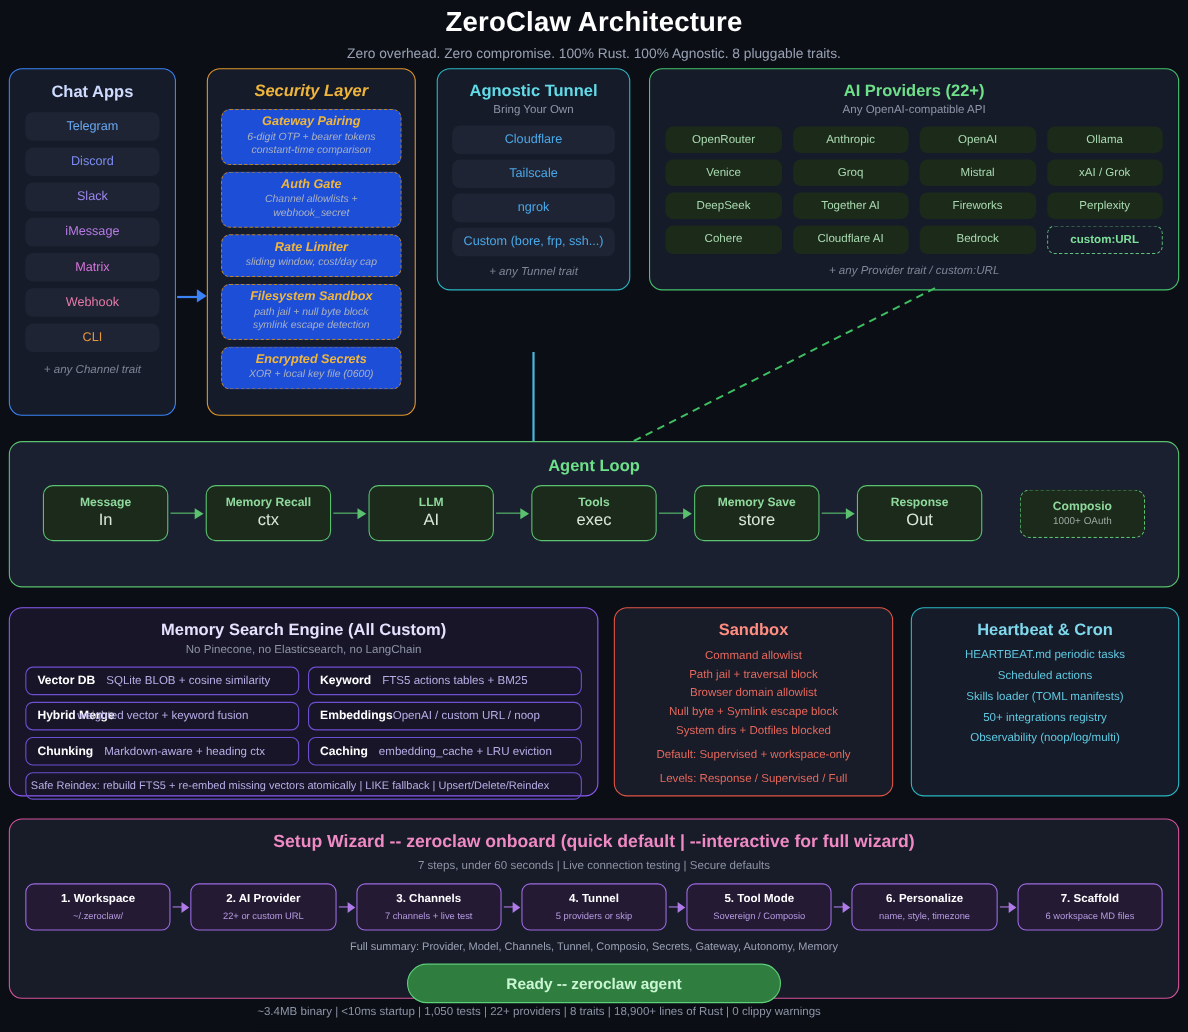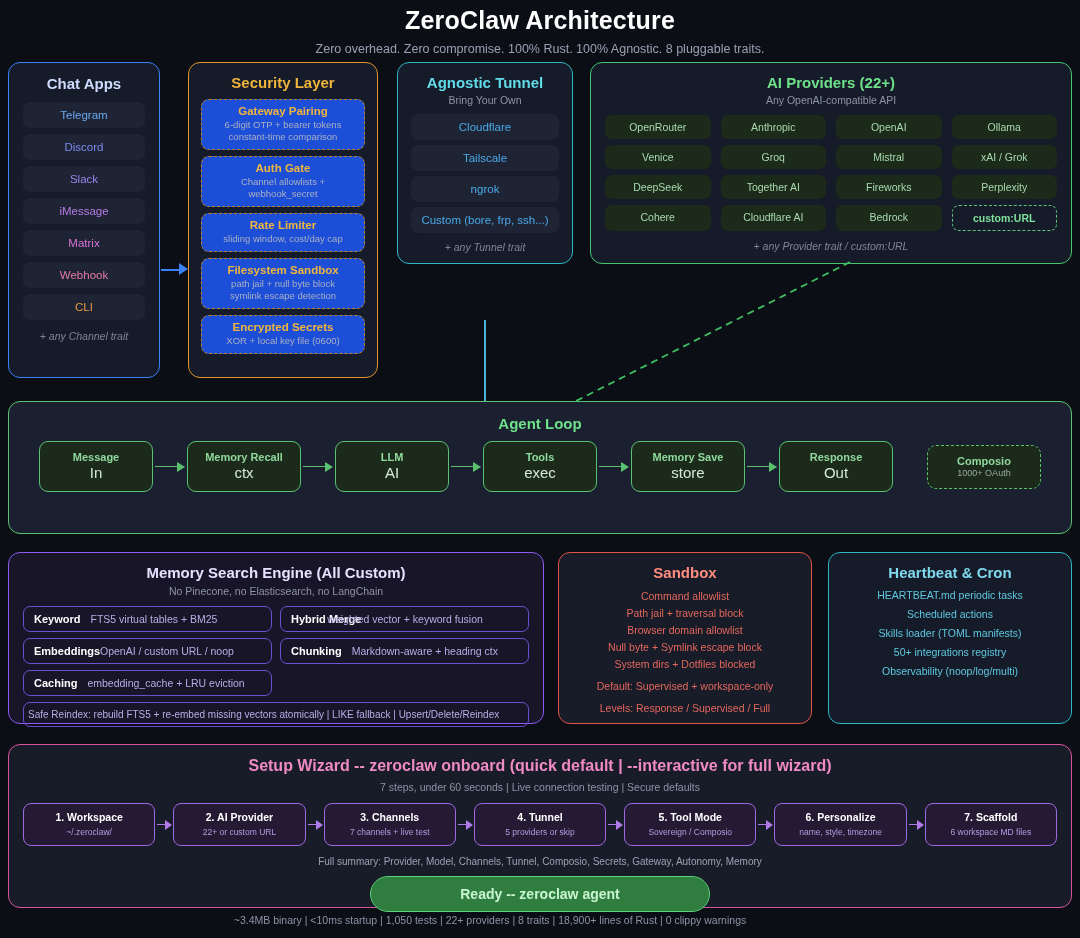--- a/index.html
+++ b/index.html
@@ -37,21 +37,21 @@
 
   
   #chat-apps { left: 8px; top: 62px; width: 152px; height: 316px;
     border-color: #3b82f6; background:#161b29;}
   #chat-apps .panel-title { color:#cfdcff; font-size:15px; margin-top:12px;}
   #chat-apps .list { margin-top: 10px; padding: 0 14px; }
   #chat-apps .chip { margin-bottom: 6px; }
 
   
   #security { left: 188px; top: 62px; width: 190px; height: 316px;
-    border-color: #e0962c; background:#161b29; }
+    border-color: #e0962c; background:#161b29;font-style:italic; }
   #security .panel-title { color:#efb43c; font-size:15px; margin-top:11px;}
   #security .list { margin-top:8px; padding: 0 12px;}
   .sec-item {
     border: 1.3px dashed #b9832c; border-radius: 8px; background:#1d4ed8;
     padding: 5px 4px 6px; margin-bottom: 6px; text-align:center;
   }
   .sec-item .h { color:#f0b63c; font-weight:bold; font-size:11.5px;}
   .sec-item .d { color:#a9b0c0; font-size:9.5px; line-height:12px; margin-top:2px;}
 
   
@@ -315,21 +315,22 @@
     <div class="vline" style="left:685px; top:534px; height:18px; background:#e05545;"></div>
   </div>
   <div class="conn">
     <div class="vline" style="left:949px; top:534px; height:18px; background:#2bb8c4;"></div>
   </div>
 
   <div class="panel" id="memory">
     <div class="panel-title">Memory Search Engine (All Custom)</div>
     <div class="panel-sub">No Pinecone, no Elasticsearch, no LangChain</div>
     <div class="mem-grid" id="mem-grid">
-        <div class="mem-cell"><b>Keyword</b><span class="sp"></span><span>FTS5 virtual tables + BM25</span></div>
+        <div class="mem-cell"><b>Vector DB</b><span class="sp"></span><span>SQLite BLOB + cosine similarity</span></div>
+        <div class="mem-cell"><b>Keyword</b><span class="sp"></span><span>FTS5 actions tables + BM25</span></div>
         <div class="mem-cell"><b>Hybrid Merge</b><span style="margin-left: -34px;">weighted vector + keyword fusion</span></div>
         <div class="mem-cell"><b>Embeddings</b><span>OpenAI / custom URL / noop</span></div>
         <div class="mem-cell"><b>Chunking</b><span class="sp"></span><span>Markdown-aware + heading ctx</span></div>
         <div class="mem-cell"><b>Caching</b><span class="sp"></span><span>embedding_cache + LRU eviction</span></div>
         <div class="mem-full">Safe Reindex: rebuild FTS5 + re-embed missing vectors atomically | LIKE fallback | Upsert/Delete/Reindex</div>
       </div>
   </div>
 
   <div class="panel" id="sandbox">
     <div class="panel-title">Sandbox</div>

